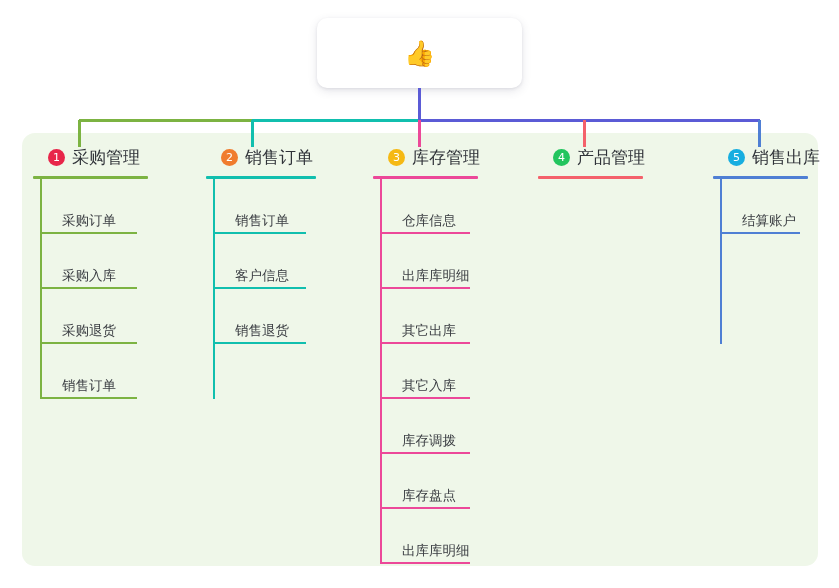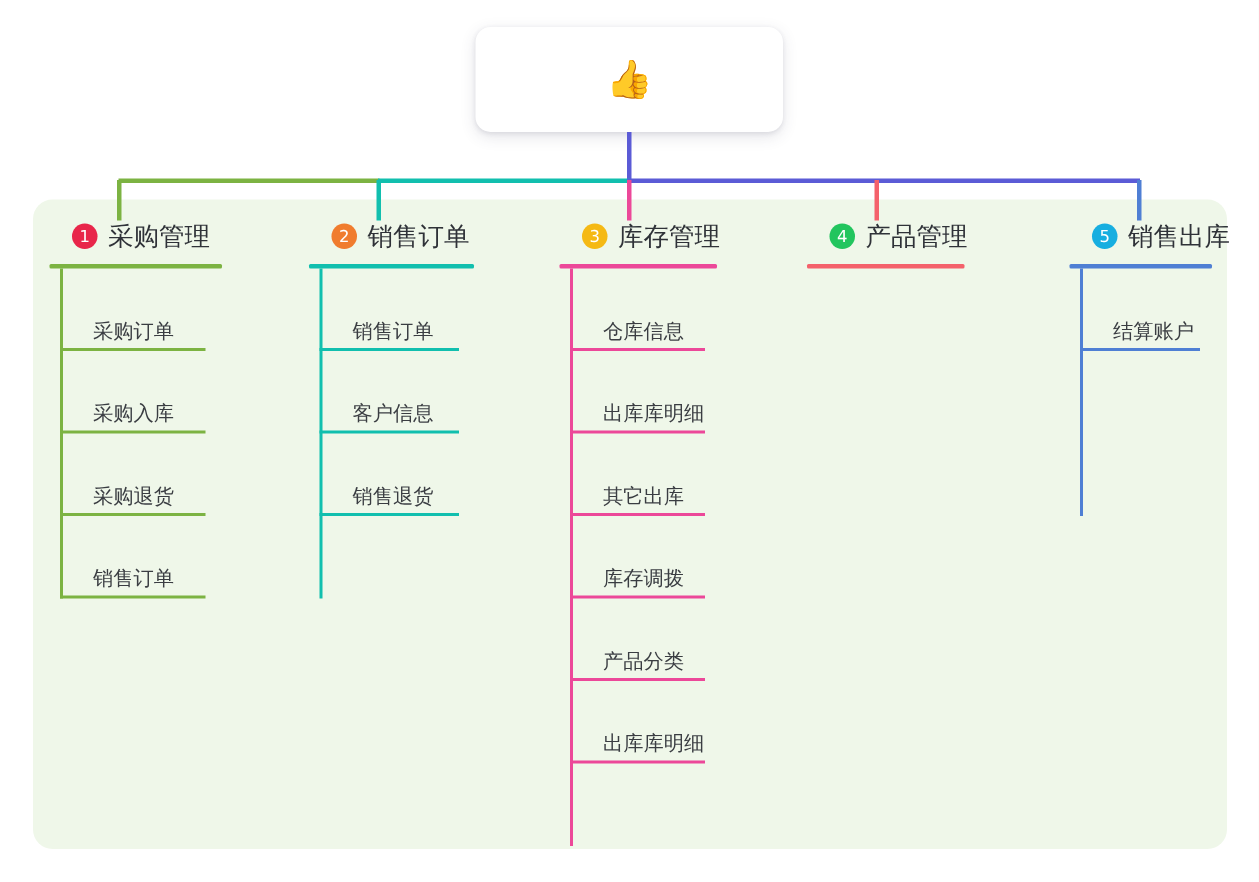--- a/index.html
+++ b/index.html
@@ -229,25 +229,29 @@
           </div>
           <div class="leaf">
             <span class="leaf-label">出库库明细</span>
             <div class="leaf-rule" style="background: rgb(236, 72, 153); width: 90px;"></div>
           </div>
           <div class="leaf">
             <span class="leaf-label">其它出库</span>
             <div class="leaf-rule" style="background: rgb(236, 72, 153); width: 90px;"></div>
           </div>
           <div class="leaf">
+            <span class="leaf-label">其它入库</span>
+            <div class="leaf-rule" style="background: rgb(236, 72, 153); width: 90px;"></div>
+          </div>
+          <div class="leaf">
             <span class="leaf-label">库存调拨</span>
             <div class="leaf-rule" style="background: rgb(236, 72, 153); width: 90px;"></div>
           </div>
           <div class="leaf">
-            <span class="leaf-label">产品分类</span>
+            <span class="leaf-label">库存盘点</span>
             <div class="leaf-rule" style="background: rgb(236, 72, 153); width: 90px;"></div>
           </div>
           <div class="leaf">
             <span class="leaf-label">出库库明细</span>
             <div class="leaf-rule" style="background: rgb(236, 72, 153); width: 90px;"></div>
           </div>
         </div>
       </div>
       <div class="column" style="left: 538px; width: 105px;">
         <div class="col-header">

